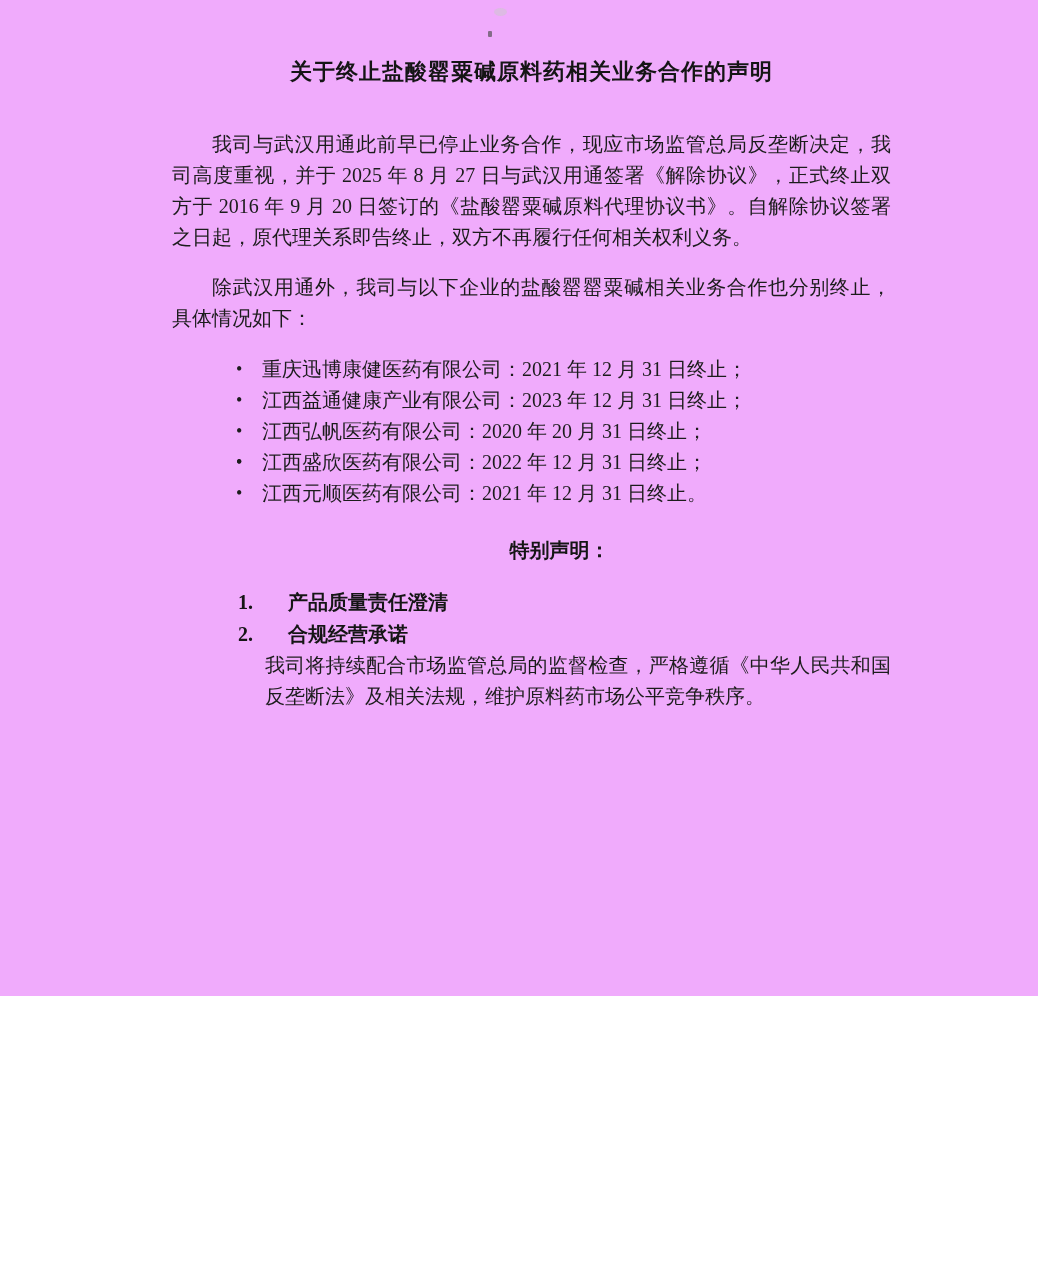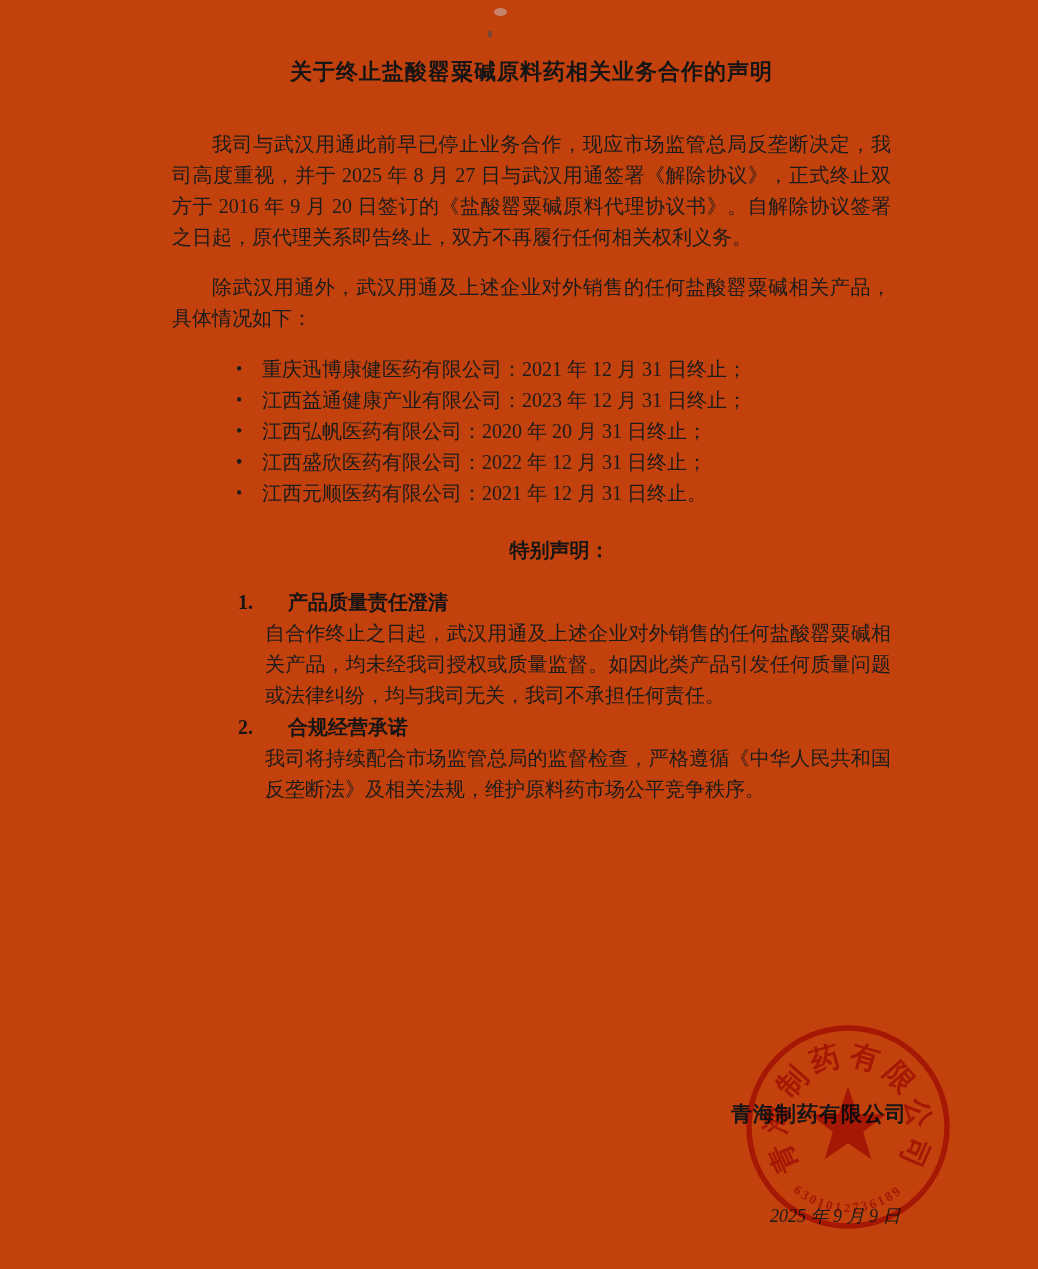--- a/index.html
+++ b/index.html
@@ -1,20 +1,20 @@
 <!DOCTYPE html>
 <html><head>
 <meta charset="utf-8">
 <style>
   html, body { margin:0; padding:0; background:#ffffff; }
   .page {
     position: relative;
     width: 1038px;
-    height: 1269px;
-    background: #c2410c;
+    height: 996px;
+    background: #f0abfc;
     overflow: hidden;
     font-family: "Liberation Serif", "DejaVu Serif", serif;
     color: #1c1c1c;
   }
   .content {
     position: absolute;
     left: 172px;
     top: 57px;
     width: 719px;
     font-size: 20px;
@@ -124,39 +124,38 @@
 <div class="page">
 
   <div class="speck-2"></div>
   <div class="speck-1"></div>
 
   <div class="content">
 
     <h1 class="doc-title">关于终止盐酸罂粟碱原料药相关业务合作的声明</h1>
 
     <p class="para">我司与武汉用通此前早已停止业务合作，现应市场监管总局反垄断决定，我司高度重视，并于 2025 年 8 月 27 日与武汉用通签署《解除协议》，正式终止双方于 2016 年 9 月 20 日签订的《盐酸罂粟碱原料代理协议书》。自解除协议签署之日起，原代理关系即告终止，双方不再履行任何相关权利义务。</p>
-    <p class="para">除武汉用通外，武汉用通及上述企业对外销售的任何盐酸罂粟碱相关产品，具体情况如下：</p>
+    <p class="para">除武汉用通外，我司与以下企业的盐酸罂罂粟碱相关业务合作也分别终止，具体情况如下：</p>
 
     <ul class="bullet-list">
       <li><span class="dot">•</span><span>重庆迅博康健医药有限公司：2021 年 12 月 31 日终止；</span></li>
       <li><span class="dot">•</span><span>江西益通健康产业有限公司：2023 年 12 月 31 日终止；</span></li>
       <li><span class="dot">•</span><span>江西弘帆医药有限公司：2020 年 20 月 31 日终止；</span></li>
       <li><span class="dot">•</span></li>
       <li><span class="dot">•</span><span>江西盛欣医药有限公司：2022 年 12 月 31 日终止；</span></li>
       <li><span class="dot">•</span><span>江西元顺医药有限公司：2021 年 12 月 31 日终止。</span></li>
     </ul>
 
     <div class="special-heading">特别声明：</div>
 
     <div class="num-item">
       <div class="num-head">
         <span class="num">1.</span>
         <span>产品质量责任澄清</span>
       </div>
-      <p class="num-body">自合作终止之日起，武汉用通及上述企业对外销售的任何盐酸罂粟碱相关产品，均未经我司授权或质量监督。如因此类产品引发任何质量问题或法律纠纷，均与我司无关，我司不承担任何责任。</p>
     </div>
 
     <div class="num-item">
       <div class="num-head">
         <span class="num">2.</span>
         <span>合规经营承诺</span>
       </div>
       <p class="num-body">我司将持续配合市场监管总局的监督检查，严格遵循《中华人民共和国反垄断法》及相关法规，维护原料药市场公平竞争秩序。</p>
     </div>
 

